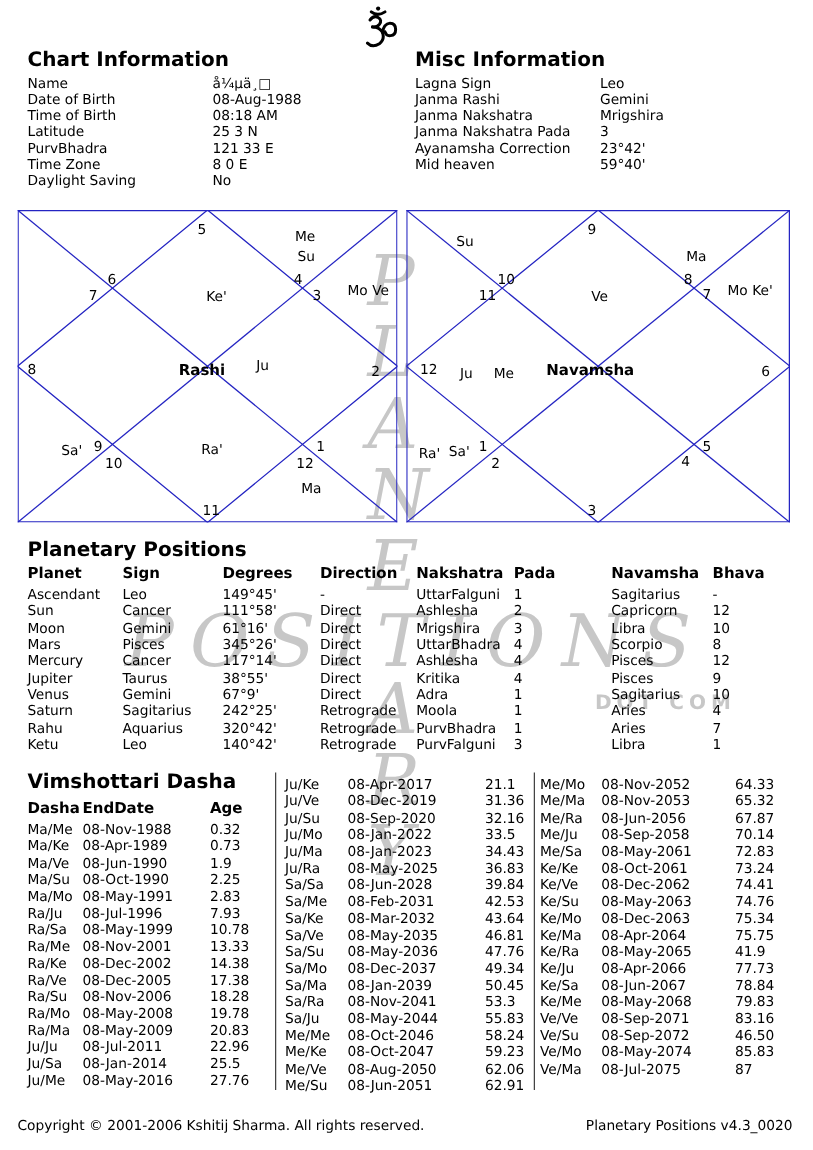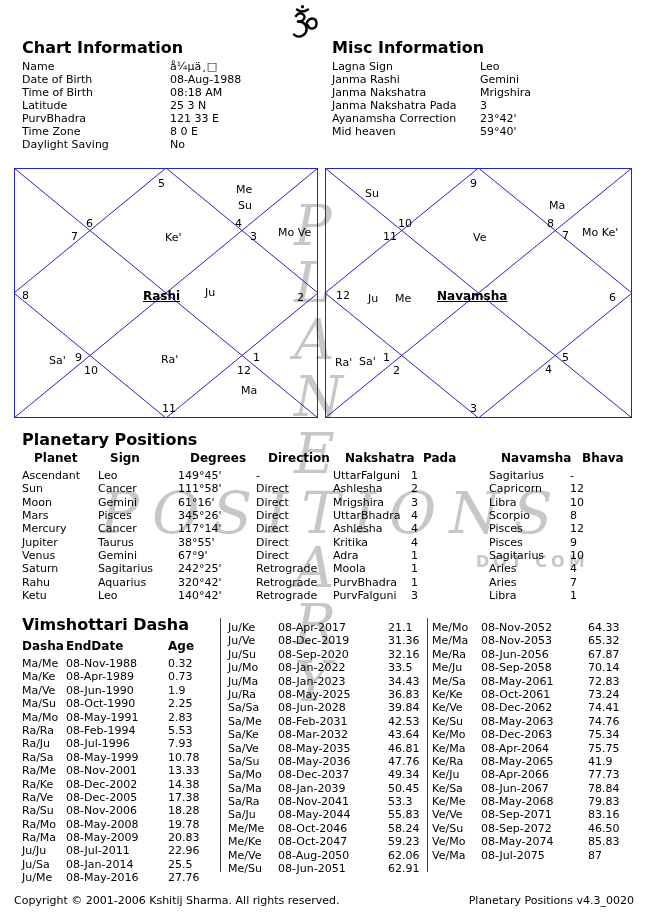--- a/index.html
+++ b/index.html
@@ -22,26 +22,26 @@
   #ci-rows{left:22px;top:60px;width:290px;}
   #mi-rows{left:332px;top:60px;width:300px;}
   .irow{display:flex;height:13px;line-height:13px;white-space:nowrap;}
   .ilabel{width:148px;flex:none;}
   
   .chart{position:absolute;z-index:1;}
   #chart0{left:14px;top:168px;width:304px;height:250px;}
   #chart1{left:325px;top:168px;width:307px;height:250px;}
   .chart svg{position:absolute;left:0;top:0;}
   .clabel{position:absolute;line-height:11px;white-space:nowrap;z-index:1;}
-  .ctitle{font-weight:bold;font-size:12px;line-height:12px;text-decoration:underline;}
+  .ctitle{font-weight:bold;font-size:12px;line-height:12px;}
   
   #ptable{position:absolute;left:22px;top:452px;width:612px;z-index:2;}
   .prow{display:grid;grid-template-columns:76px 80px 78px 77px 78px 78px 81px 1fr;
         height:13.35px;line-height:13px;white-space:nowrap;}
-  .phead{font-weight:bold;font-size:12px;height:17px;margin-left:12px;}
+  .phead{font-weight:bold;font-size:12px;height:17px;}
   
   #dhead{position:absolute;left:22px;top:639px;width:196px;display:grid;
          grid-template-columns:44px 102px 1fr;font-weight:bold;font-size:12px;z-index:2;white-space:nowrap;}
   .dasha-col{position:absolute;z-index:2;}
   #dcol0{left:22px;top:657px;width:196px;}
   #dcol1{left:228px;top:621px;width:196px;}
   #dcol2{left:432px;top:621px;width:196px;}
   #dcol0 .drow{grid-template-columns:44px 102px 1fr;}
   #dcol1 .drow{grid-template-columns:50px 110px 1fr;}
   #dcol2 .drow{grid-template-columns:49px 107px 1fr;}
@@ -348,25 +348,20 @@
         <span>Ma/Su</span>
         <span>08-Oct-1990</span>
         <span>2.25</span>
       </div>
       <div class="drow">
         <span>Ma/Mo</span>
         <span>08-May-1991</span>
         <span>2.83</span>
       </div>
       <div class="drow">
-        <span>Ra/Ra</span>
-        <span>08-Feb-1994</span>
-        <span>5.53</span>
-      </div>
-      <div class="drow">
         <span>Ra/Ju</span>
         <span>08-Jul-1996</span>
         <span>7.93</span>
       </div>
       <div class="drow">
         <span>Ra/Sa</span>
         <span>08-May-1999</span>
         <span>10.78</span>
       </div>
       <div class="drow">

